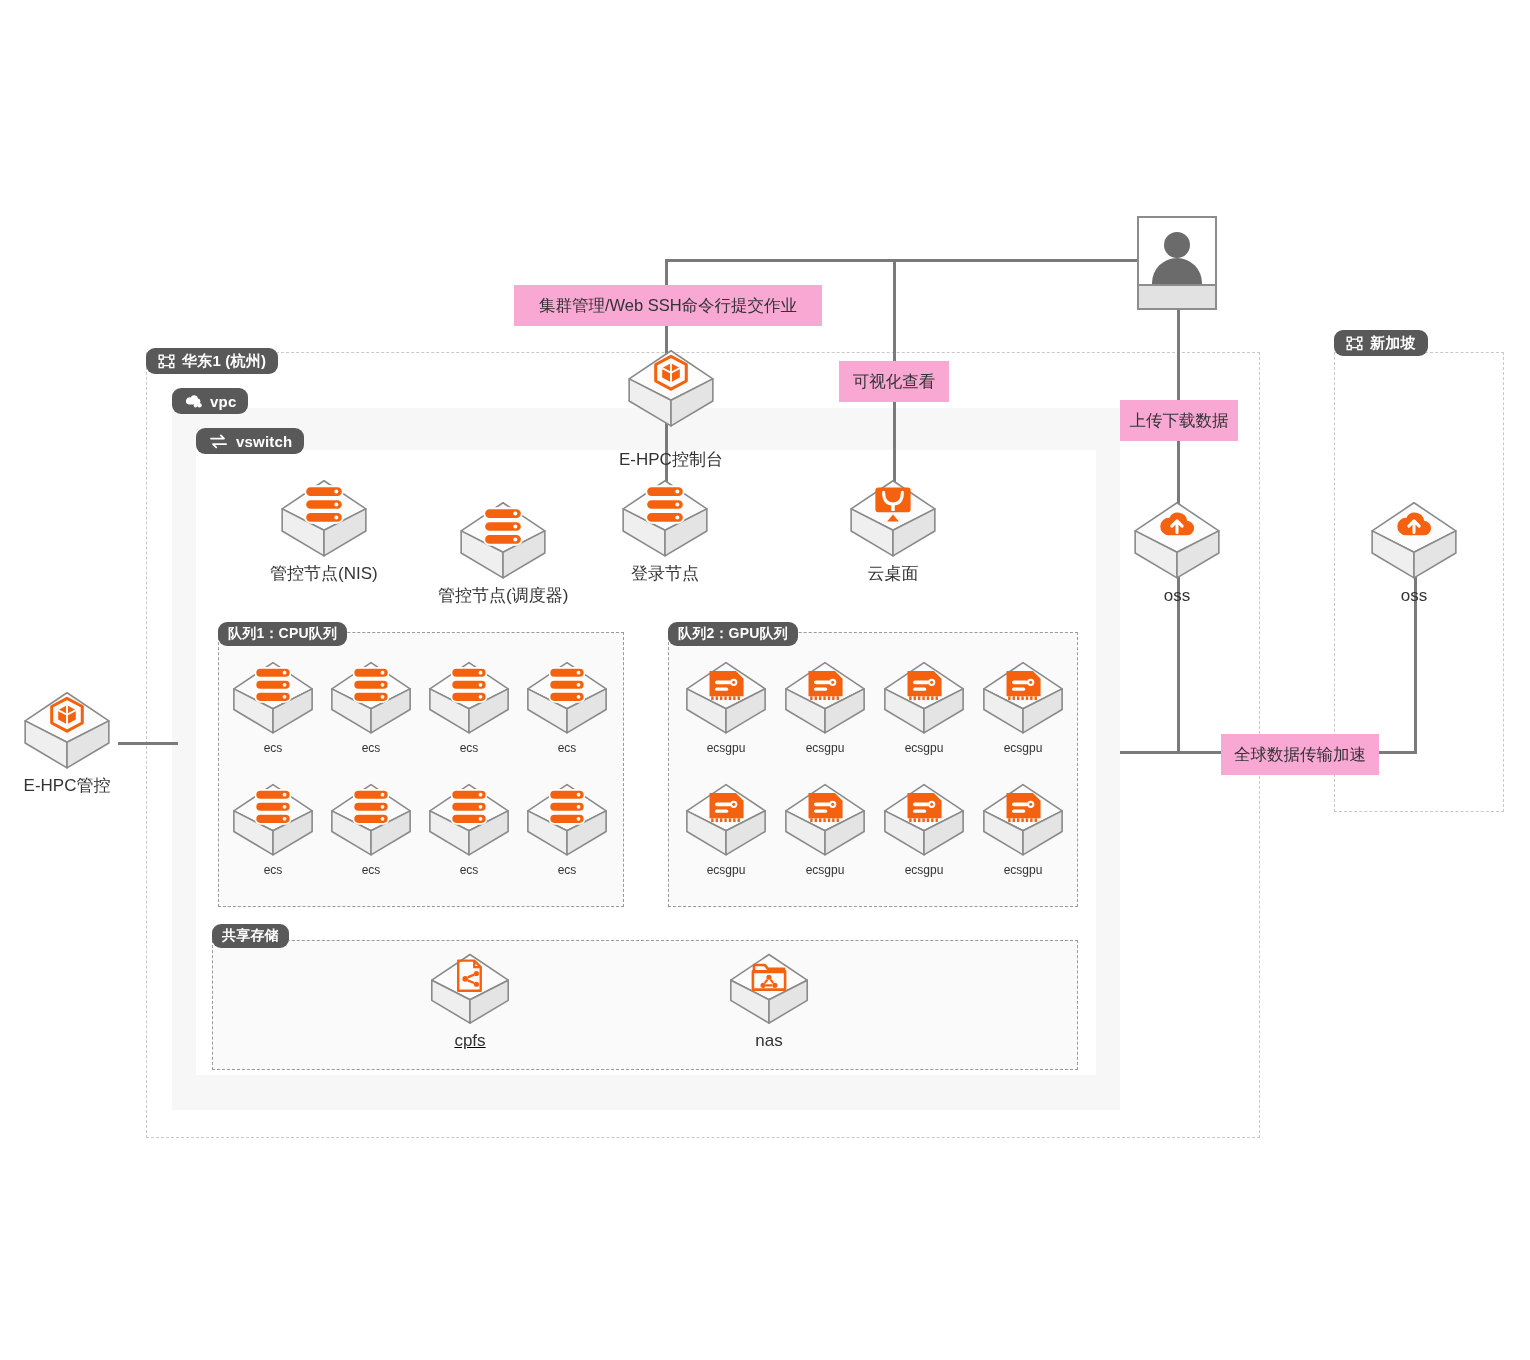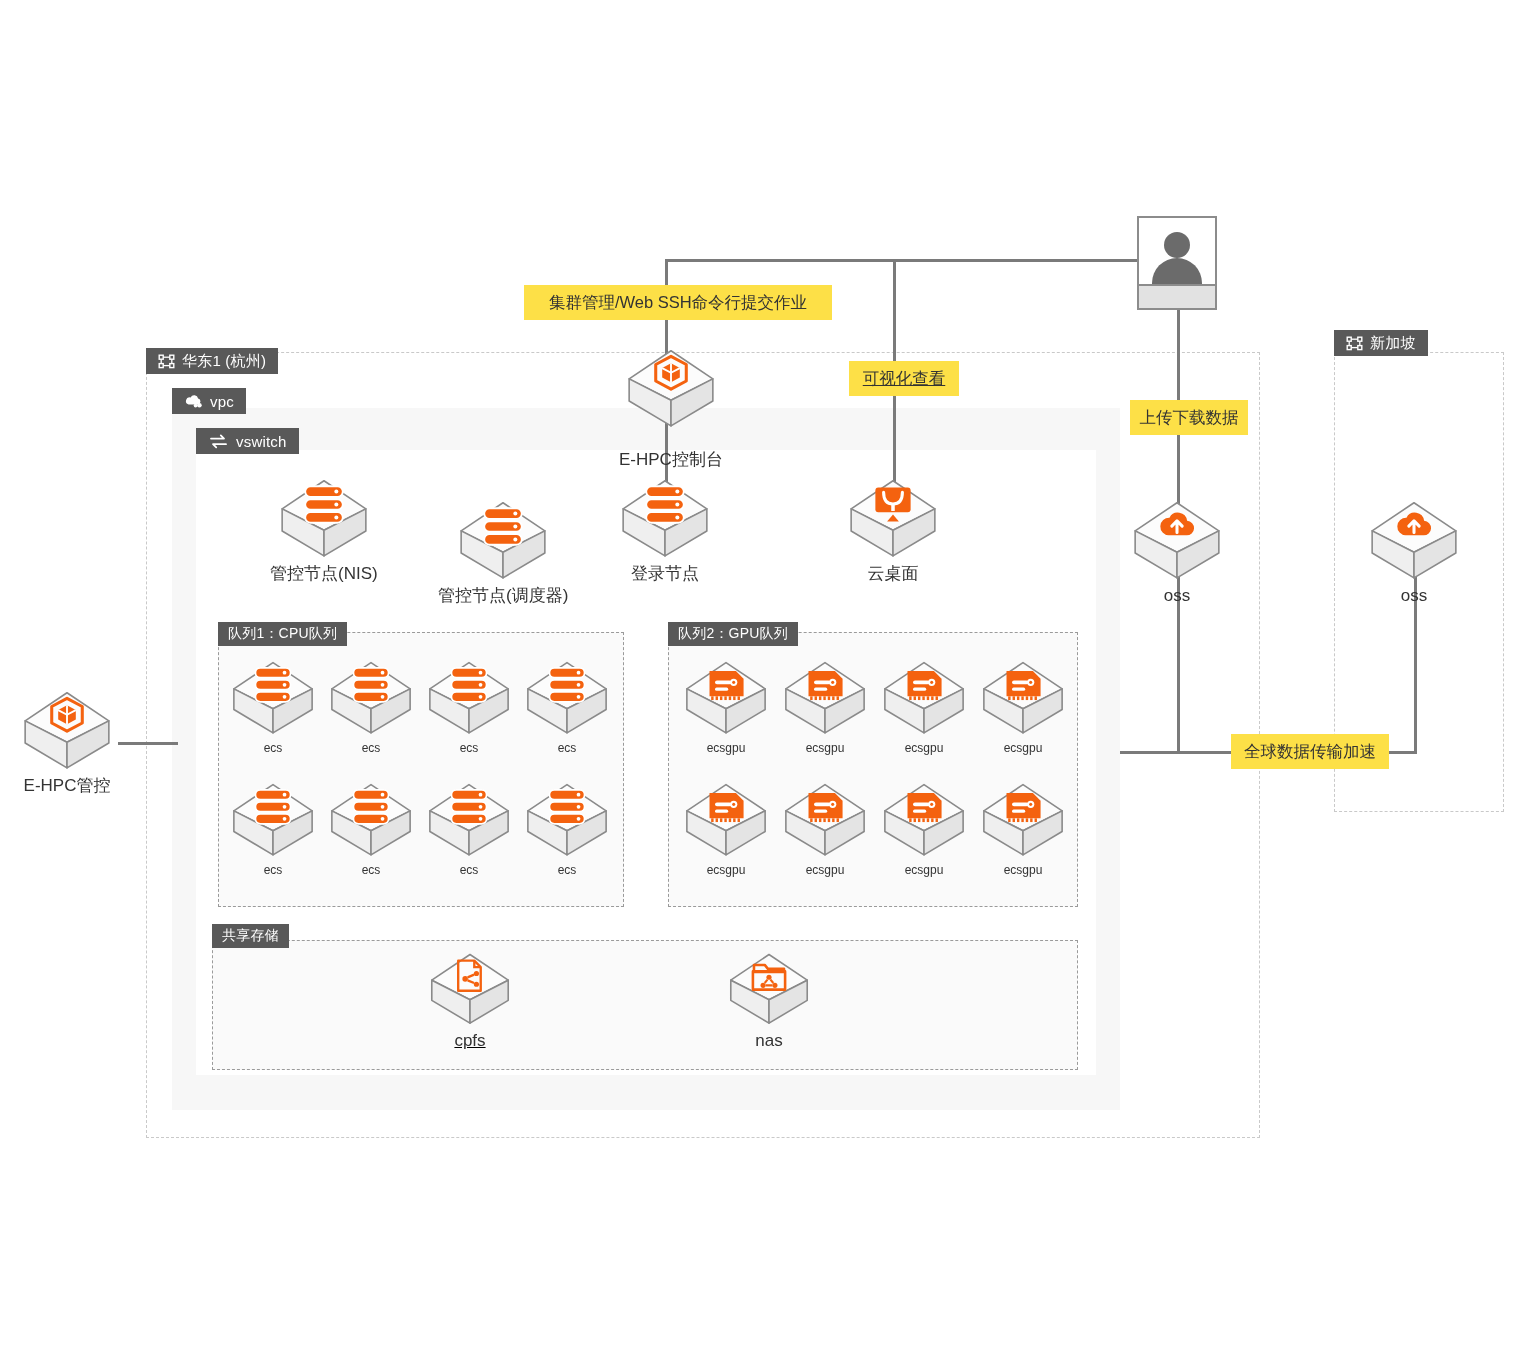--- a/index.html
+++ b/index.html
@@ -6,30 +6,30 @@
   body{font-family:"Liberation Sans","DejaVu Sans",sans-serif;}
   #stage{position:relative;width:1530px;height:1360px;background:#fff;overflow:hidden;}
 
   
   .region{position:absolute;border:1px dashed #c9c9c9;box-sizing:border-box;}
   .vpc-box{position:absolute;background:#f7f7f7;box-sizing:border-box;}
   .vswitch-box{position:absolute;background:#ffffff;box-sizing:border-box;}
   .group-box{position:absolute;border:1px dashed #9a9a9a;background:#fafafa;box-sizing:border-box;}
 
   
-  .tag{position:absolute;background:#595959;color:#fff;font-weight:normal;
+  .tag{position:absolute;background:#595959;color:#fff;font-weight:bold;
        display:flex;align-items:center;gap:7px;padding:0 12px;height:26px;
-       font-size:15px;white-space:nowrap;box-sizing:border-box;z-index:6;letter-spacing:.2px;}
+       font-size:15px;white-space:nowrap;box-sizing:border-box;z-index:6;letter-spacing:.2px;border-radius:9px;}
   .tag.small{height:24px;font-size:14px;padding:0 10px;}
   .tag svg{flex:0 0 auto;}
 
   
-  .callout{position:absolute;background:#fde047;color:#333;font-size:16.5px;
+  .callout{position:absolute;background:#f9a8d4;color:#333;font-size:16.5px;
            display:flex;align-items:center;justify-content:center;
-           padding:0 10px;height:35px;white-space:nowrap;z-index:9;box-sizing:border-box;margin-left:10px;}
+           padding:0 10px;height:41px;white-space:nowrap;z-index:9;box-sizing:border-box;}
 
   
   .line{position:absolute;background:#7a7a7a;z-index:2;}
   .line.h{height:3px;}
   .line.v{width:3px;}
 
   
   .node{position:absolute;z-index:5;display:flex;flex-direction:column;align-items:center;}
   .node .cube{position:relative;}
   .node .cap{font-size:17px;color:#333;margin-top:4px;white-space:nowrap;line-height:1.1;}
@@ -127,21 +127,21 @@
 
   <div class="line h" style="left:1120px;top:751px;width:297px;"></div>
 
   <div class="line v" style="left:1414px;top:572px;height:182px;"></div>
 
   <div class="line h" style="left:118px;top:742px;width:60px;"></div>
 
   <div class="callout" style="left:514px;top:285px;width:308px;">
     <span>集群管理/Web SSH命令行提交作业</span>
   </div>
-  <div class="callout" style="left:839px;top:361px;width:110px;text-decoration:underline;">
+  <div class="callout" style="left:839px;top:361px;width:110px;">
     <span>可视化查看</span>
   </div>
   <div class="callout" style="left:1120px;top:400px;width:118px;text-align:right;">
     <span>上传下载数据</span>
   </div>
   <div class="callout" style="left:1221px;top:734px;width:158px;">
     <span>全球数据传输加速</span>
   </div>
 
   <div class="user-card" style="left:1137px;top:216px;">

